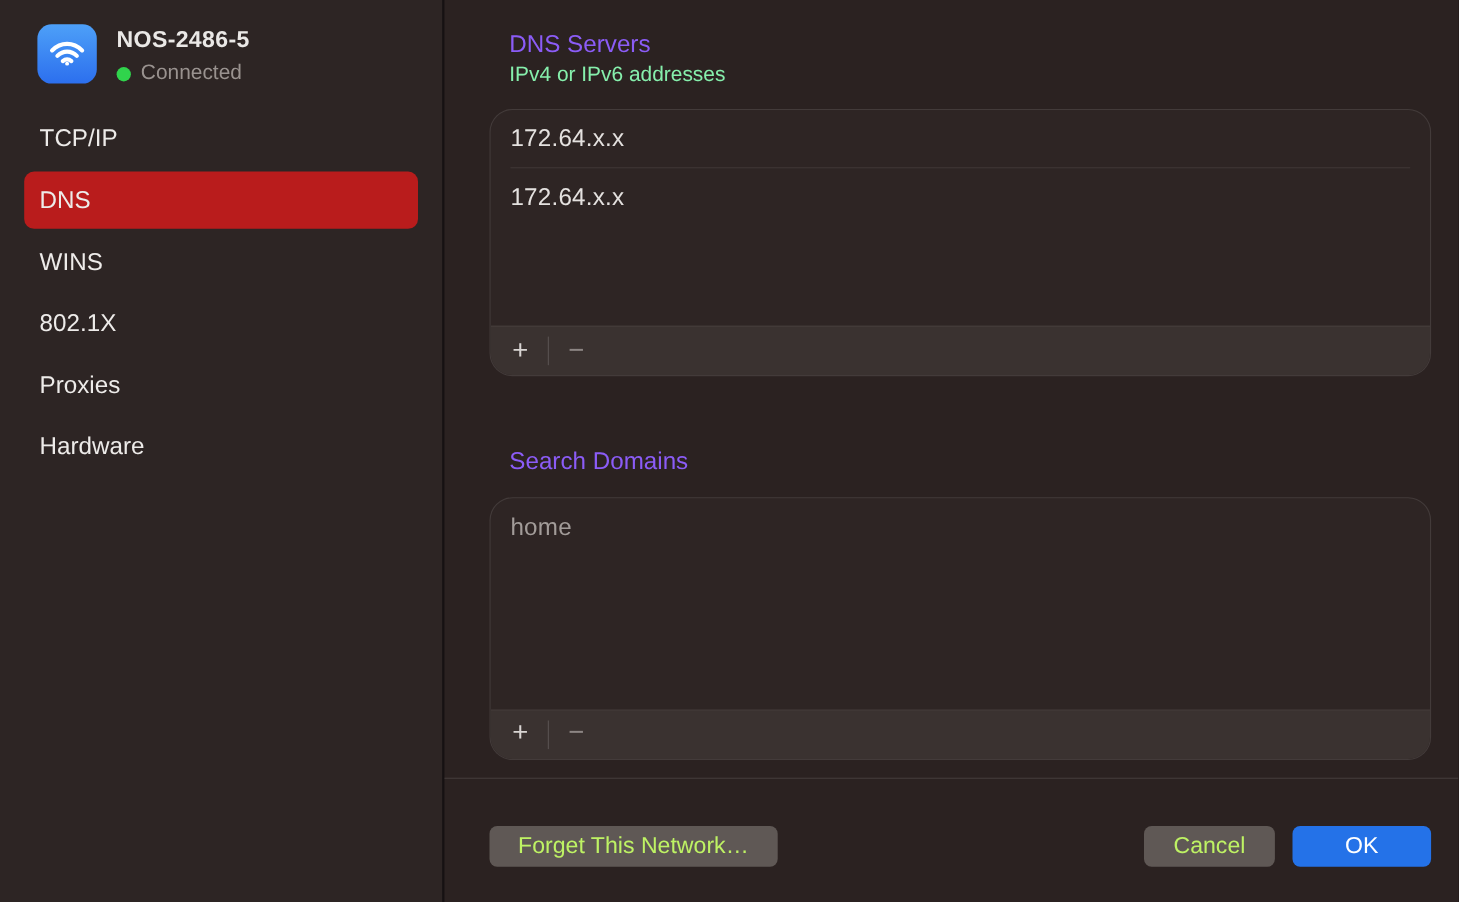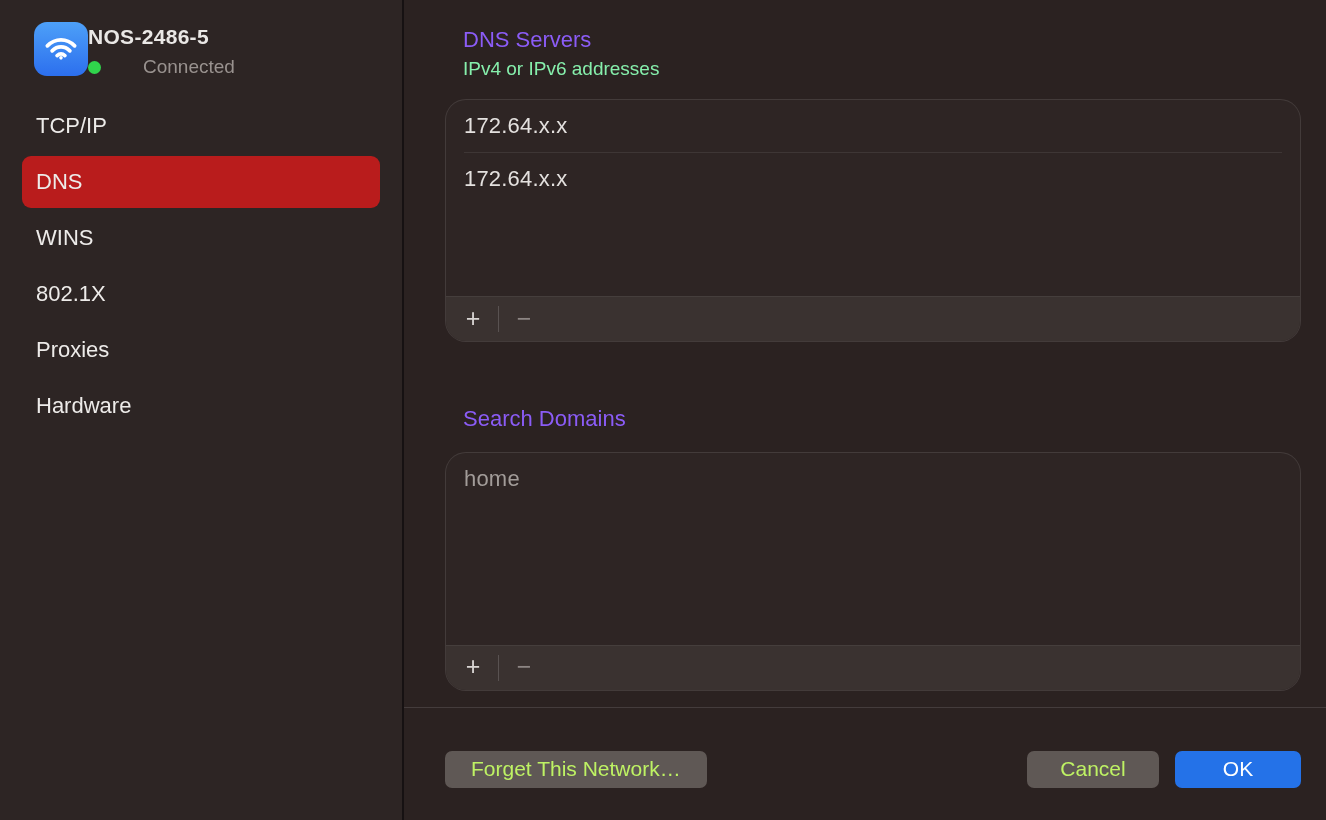--- a/index.html
+++ b/index.html
@@ -19,20 +19,21 @@
   .sidebar {
     width: 404px;
     flex: 0 0 404px;
     background: #2d2524;
     border-right: 2px solid #161112;
     padding: 22px 22px 0 22px;
   }
   .conn-header {
     display: flex;
     align-items: flex-start;
+    gap: 18px;
     padding-left: 12px;
   }
   .wifi-badge {
     width: 54px; height: 54px;
     border-radius: 13px;
     background: linear-gradient(180deg, #4da0f8 0%, #2c6fee 100%);
     display: flex; align-items: center; justify-content: center;
     flex: 0 0 54px;
   }
   .conn-meta { padding-top: 3px; }
@@ -44,21 +45,21 @@
   }
   .conn-status {
     display: flex; align-items: center; gap: 9px;
     margin-top: 7px;
   }
   .status-dot {
     width: 13px; height: 13px;
     border-radius: 50%;
     background: #30d44c;
   }
-  .status-text { font-size: 19px; color: #99928f; margin-left: 33px; }
+  .status-text { font-size: 19px; color: #99928f; }
 
   .side-list { margin-top: 22px; display: flex; flex-direction: column; justify-content: flex-end; }
   .side-item {
     height: 52px;
     display: flex; align-items: center;
     padding: 0 14px;
     margin-bottom: 4px;
     border-radius: 9px;
     font-size: 22px;
     color: #edebe9;
@@ -151,21 +152,21 @@
     border: none;
     border-radius: 7px;
     font-family: "Liberation Sans", sans-serif;
     font-size: 21px;
     color: #bef264;
     background: #5f5855;
     cursor: pointer;
     display: flex; align-items: center; justify-content: center;
   }
   .btn-forget { padding: 0 26px; }
-  .btn-cancel { width: 132px; }
+  .btn-cancel { width: 119px; }
   .btn-ok {
     width: 126px;
     margin-left: 16px;
     background: #2472e8;
     color: #ffffff;
   }
   .flex-spacer { flex: 1; }
 </style>
 </head>
 <body>

